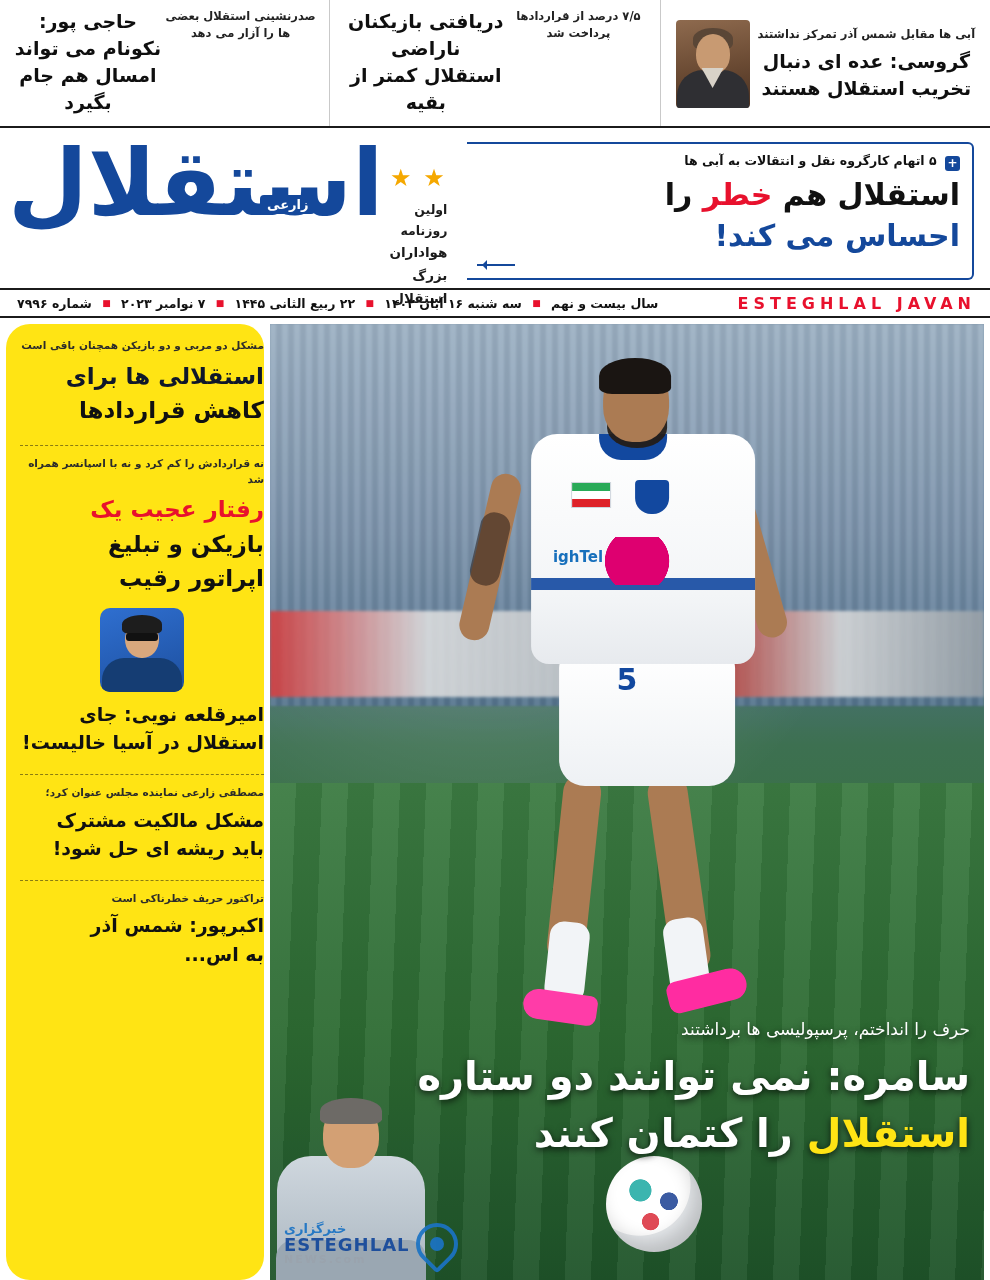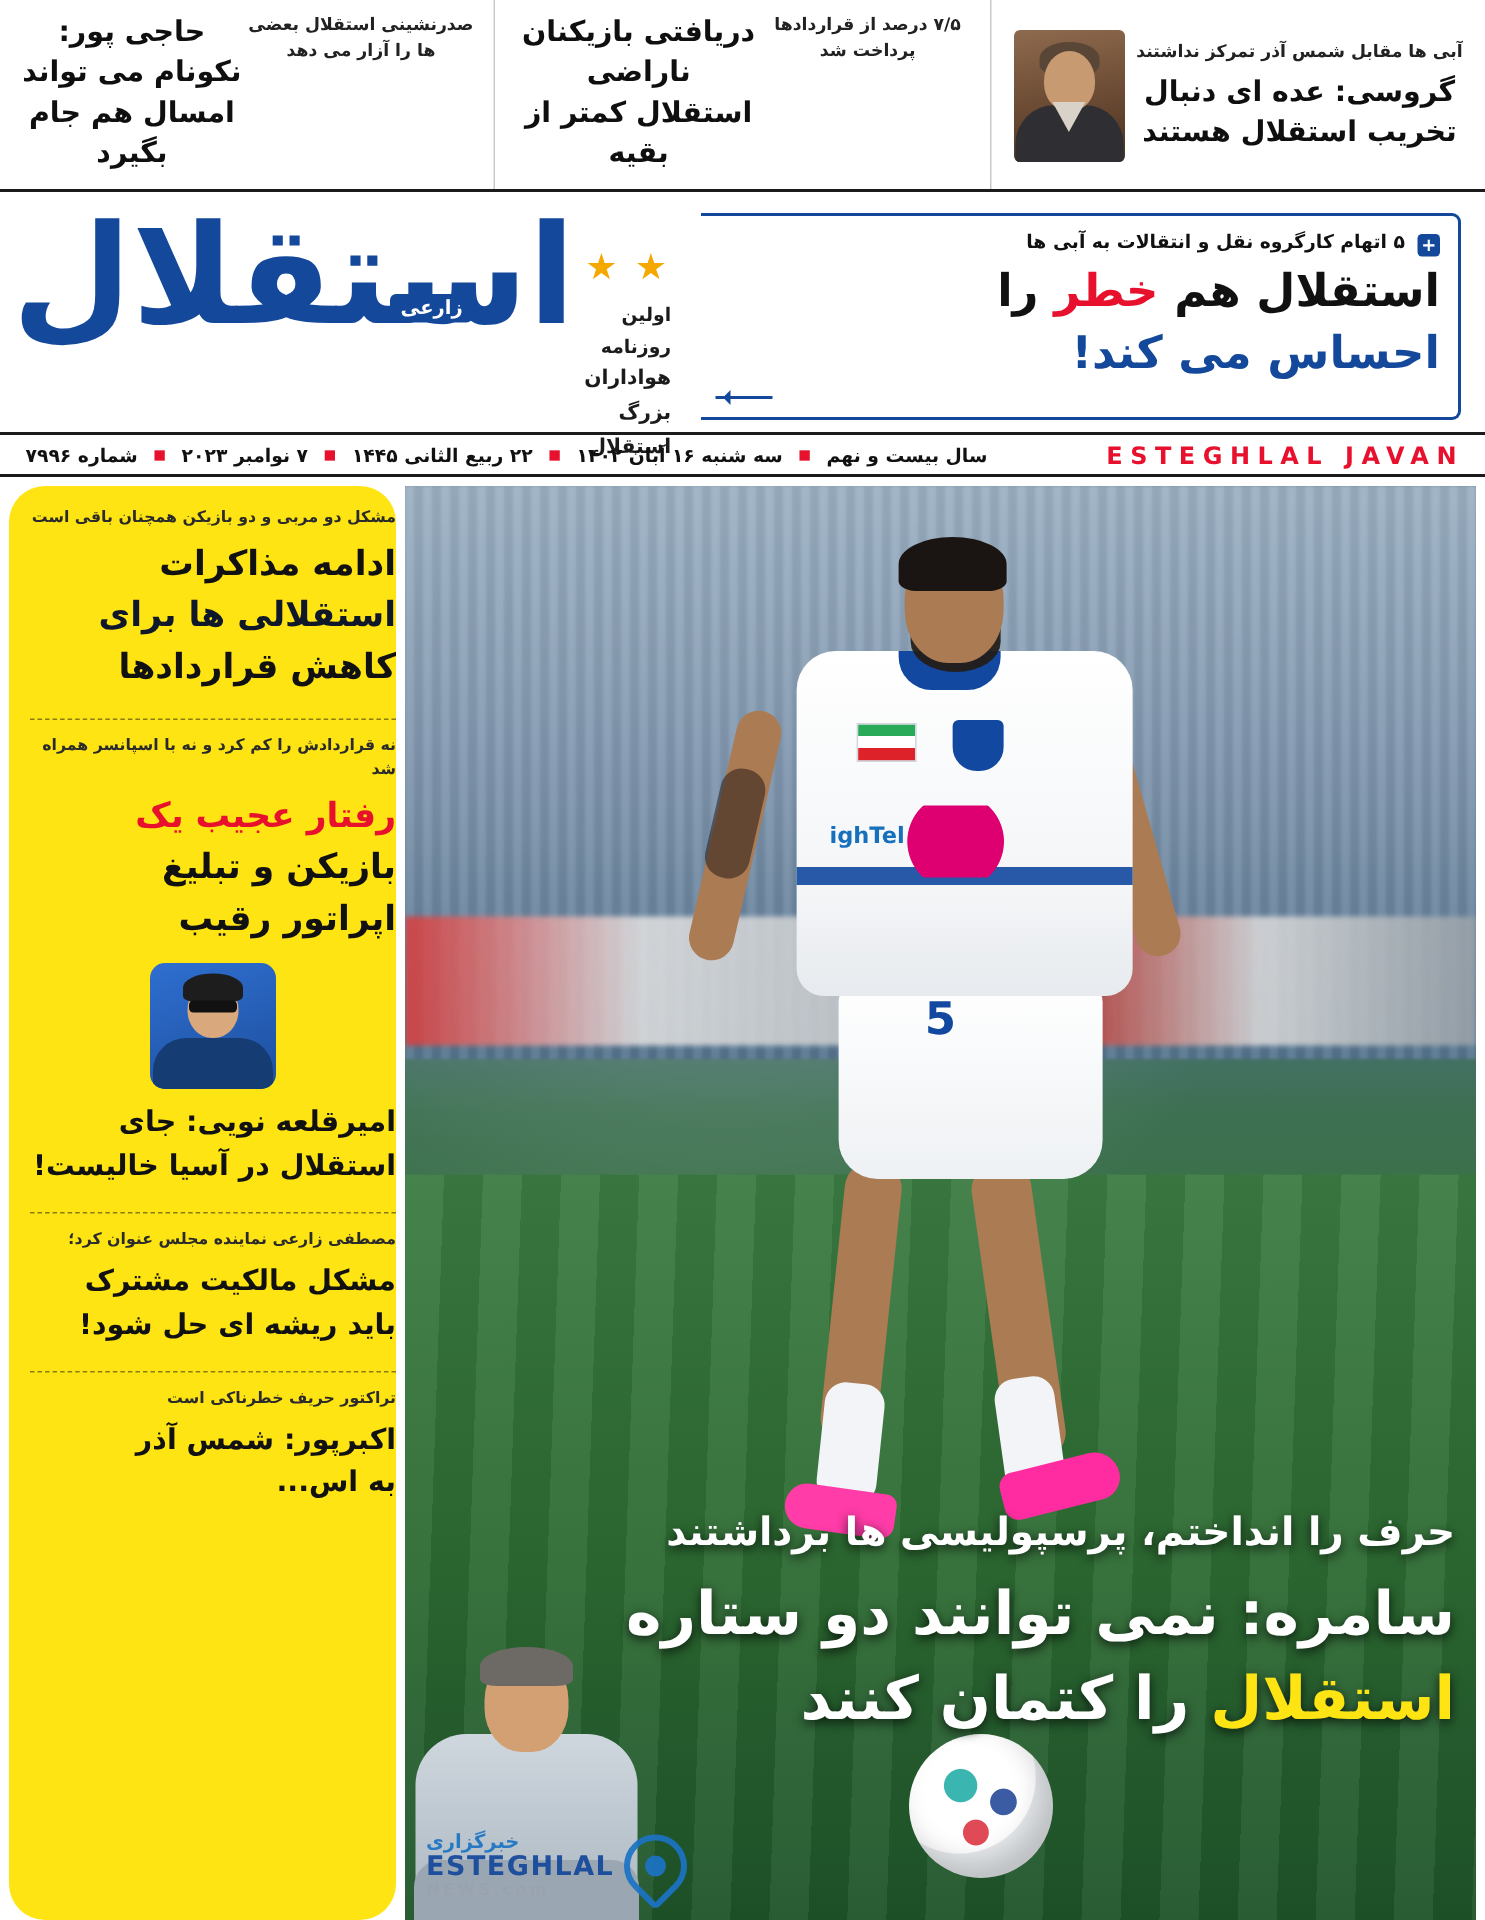--- a/index.html
+++ b/index.html
@@ -384,21 +384,21 @@
     position: absolute; left: 50%; bottom: 156px; transform: translateX(-50%);
     width: 62px; height: 26px; border-radius: 50% 50% 18% 18%; background: #6d6a66;
   }
 
   .headline-overlay {
     position: absolute; right: 14px; left: 14px; bottom: 118px;
     text-align: right;
     text-shadow: 0 2px 7px rgba(0,0,0,.75);
   }
   .hl-kicker {
-    color: #ffffff; font-size: 26px; font-weight: 700;
+    color: #ffffff; font-size: 17px; font-weight: 400;
     margin-bottom: 6px; line-height: 1.5;
   }
   .hl-main {
     color: #ffffff; font-size: 40px; font-weight: 800;
     line-height: 1.42; letter-spacing: -0.5px;
   }
   .hl-main .yellow { color: #ffe414; }
 
   
   .watermark {
@@ -577,21 +577,20 @@
           <div class="wm-sub">NEWS.com</div>
         </div>
       </div>
     </div>
 
     <div class="sidebar">
 
       <div class="side-item">
         <div class="side-kicker">مشکل دو مربی و دو بازیکن همچنان باقی است</div>
         <div class="side-head">
-          <div>ادامه مذاکرات</div>
           <div class="blue">استقلالی ها برای</div>
           <div>کاهش قراردادها</div>
         </div>
       </div>
 
       <div class="side-sep"></div>
 
       <div class="side-item">
         <div class="side-kicker">نه قراردادش را کم کرد و نه با اسپانسر همراه شد</div>
         <div class="side-head">

